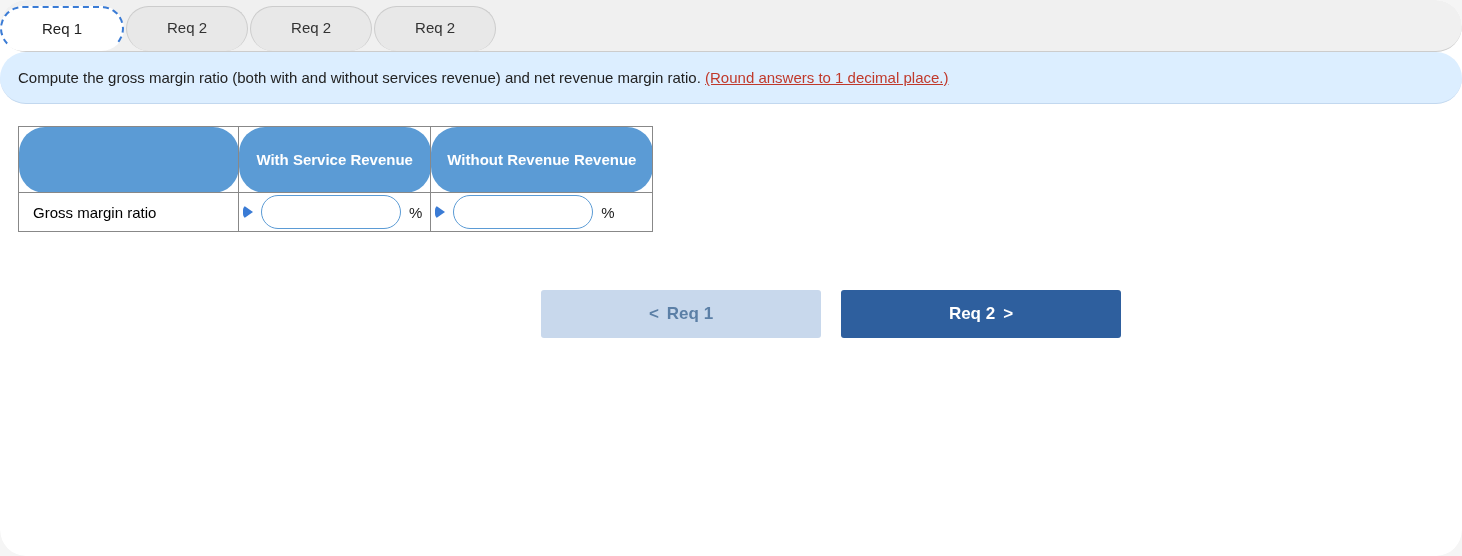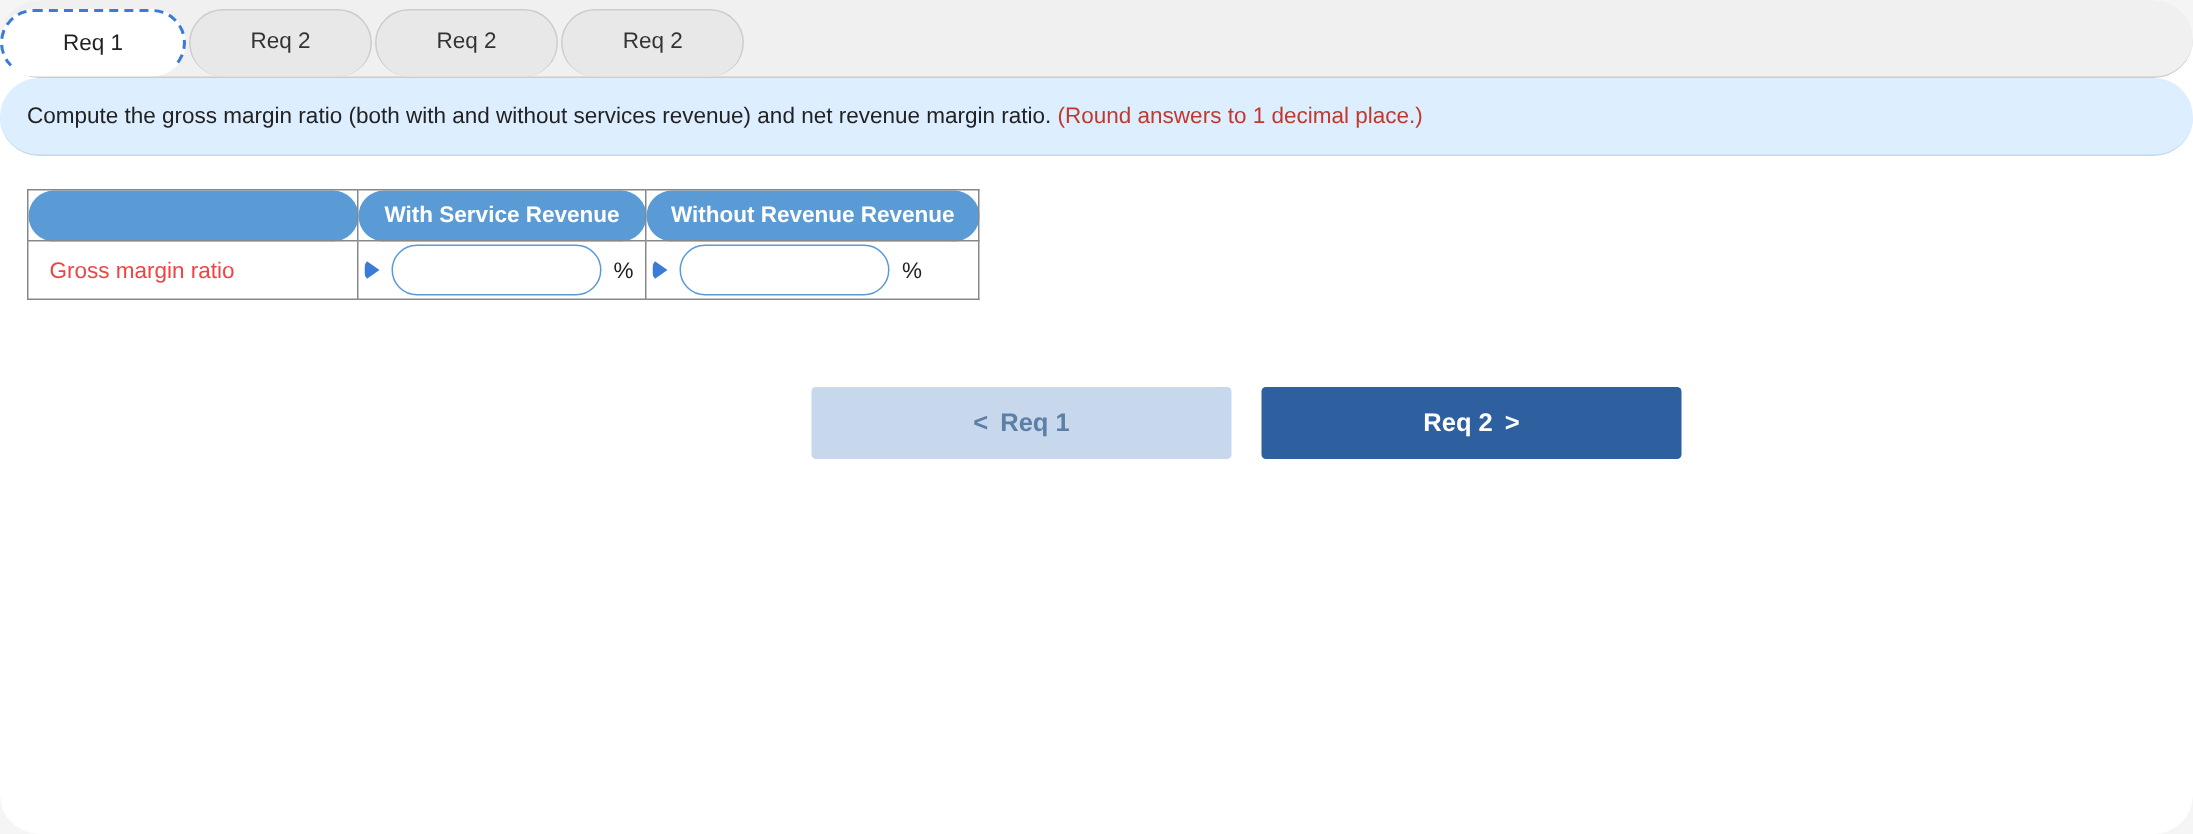--- a/index.html
+++ b/index.html
@@ -50,20 +50,21 @@
       background: #dceeff;
       padding: 14px 18px;
       font-size: 15px;
       line-height: 1.55;
       color: #222;
       border-bottom: 1px solid #c2d8ef;
     }
 
     .instruction-box .red-text {
       color: #c0392b;
+      text-decoration: underline;
     }
 
     
     .table-area {
       padding: 22px 18px 28px 18px;
     }
 
     .data-table {
       border-collapse: collapse;
       min-width: 600px;
@@ -74,21 +75,21 @@
       border: 1px solid #888;
       padding: 0;
     }
 
     
     .data-table thead tr th {
       background: #5b9bd5;
       color: #fff;
       font-weight: bold;
       text-align: center;
-      padding: 8px 16px;
+      padding: 24px 16px;
       font-size: 15px;
     }
 
     .data-table thead tr th.label-col {
       background: #5b9bd5;
       min-width: 220px;
     }
 
     .data-table thead tr th.value-col {
       min-width: 180px;
@@ -97,21 +98,21 @@
     
     .data-table tbody tr td {
       background: #fff;
       font-size: 15px;
       padding: 0;
     }
 
     .data-table tbody tr td.row-label {
       padding: 10px 14px;
       font-size: 15px;
-      color: #ef4444;
+      color: #000000;
       background: #fff;
       white-space: nowrap;
     }
 
     .input-cell {
       display: flex;
       align-items: center;
       padding: 2px 4px;
       gap: 4px;
     }

